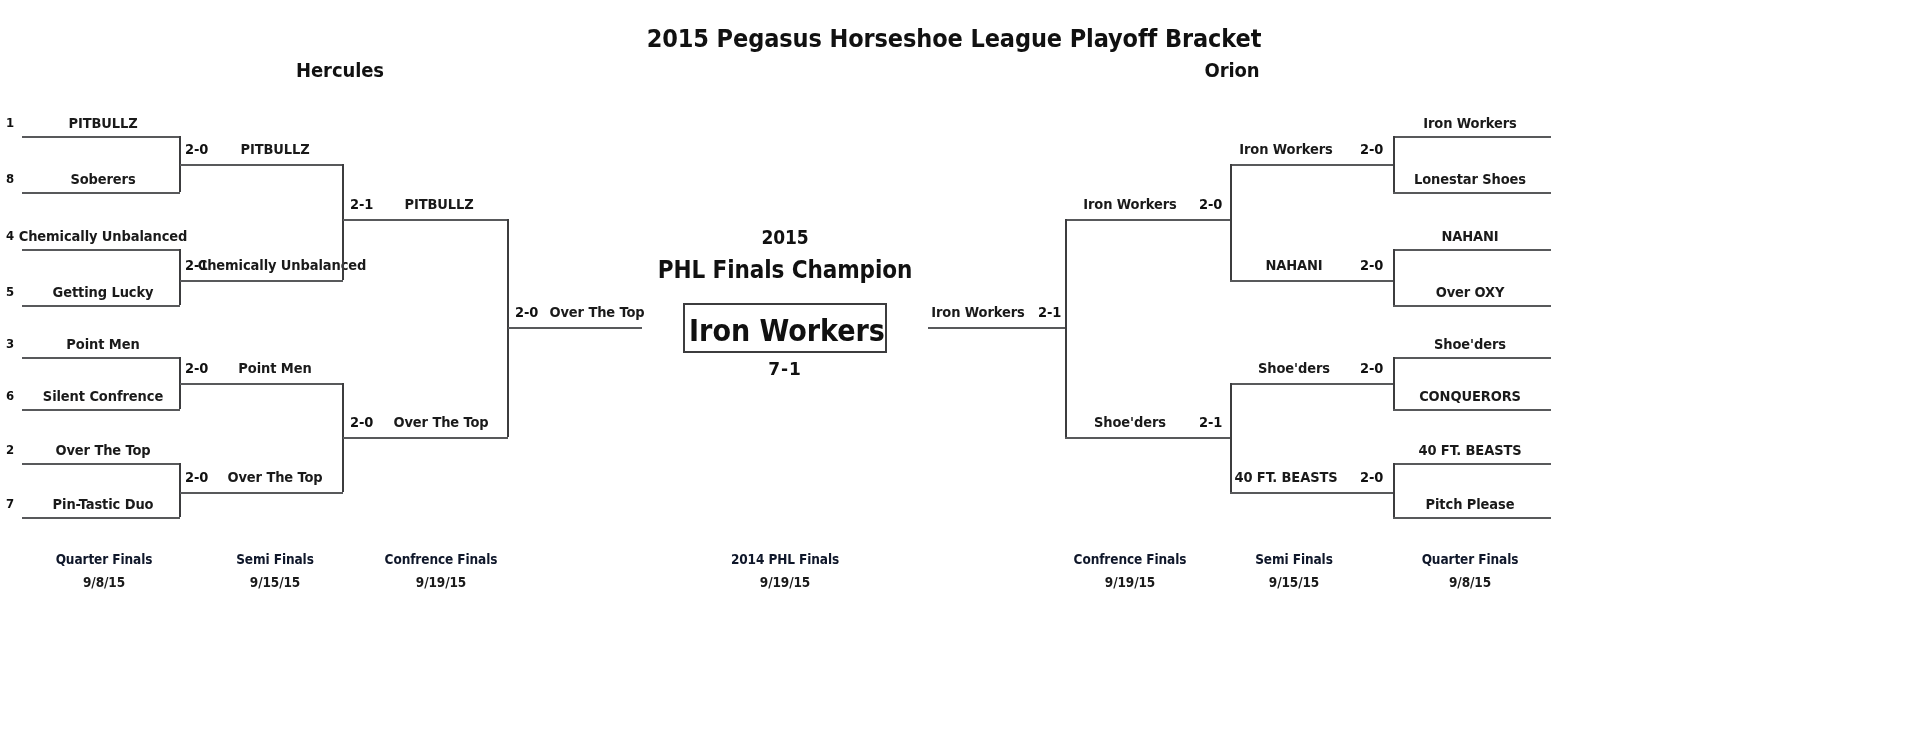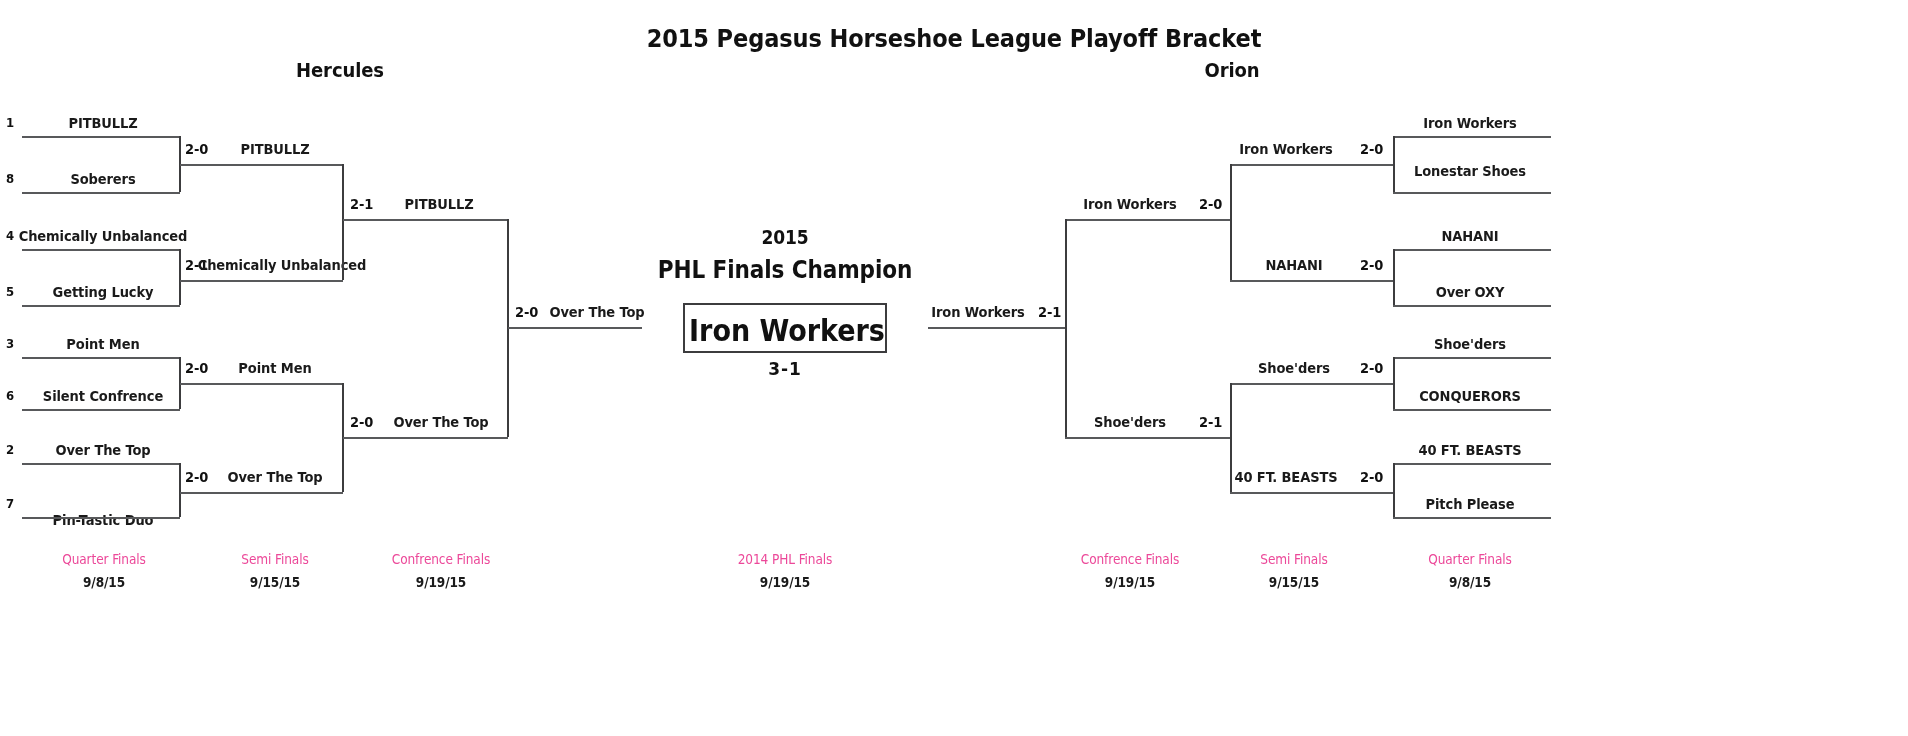--- a/index.html
+++ b/index.html
@@ -52,22 +52,22 @@
     font-weight: 700;
     color: #111111;
   }
   .seed-label {
     font-size: 13px;
     font-weight: 700;
     color: #111111;
   }
   .round-label {
     font-size: 13.5px;
-    font-weight: 400;
-    color: #ec4899;
+    font-weight: 700;
+    color: #0f172a;
     top: 553px;
   }
   .round-date {
     font-size: 13.5px;
     font-weight: 700;
     color: #1a1a1a;
     top: 576px;
   }
 
   
@@ -163,21 +163,21 @@
   <div class="txt team-label center-x" style="left:103px; top:389px;">Silent Confrence</div>
   <div class="hline" style="left:22px; top:409px; width:158px;"></div>
 
   <div class="vline" style="left:179px; top:357px; height:52px;"></div>
 
   <div class="txt seed-label" style="left:6px; top:443px;">2</div>
   <div class="txt team-label center-x" style="left:103px; top:443px;">Over The Top</div>
   <div class="hline" style="left:22px; top:463px; width:158px;"></div>
 
   <div class="txt seed-label" style="left:6px; top:497px;">7</div>
-  <div class="txt team-label center-x" style="left:103px; top:513px;">Pin-Tastic Duo</div>
+  <div class="txt team-label center-x" style="left:103px; top:497px;">Pin-Tastic Duo</div>
   <div class="hline" style="left:22px; top:517px; width:158px;"></div>
 
   <div class="vline" style="left:179px; top:463px; height:54px;"></div>
 
   <div class="txt score-label" style="left:185px; top:142px;">2-0</div>
   <div class="txt team-label center-x" style="left:275px; top:142px;">PITBULLZ</div>
   <div class="hline" style="left:180px; top:164px; width:163px;"></div>
 
   <div class="txt score-label" style="left:185px; top:258px;">2-1</div>
   <div class="txt team-label center-x" style="left:282px; top:258px;">Chemically Unbalanced</div>
@@ -208,21 +208,21 @@
   <div class="txt score-label" style="left:515px; top:305px;">2-0</div>
   <div class="txt team-label center-x" style="left:597px; top:305px;">Over The Top</div>
   <div class="hline" style="left:508px; top:327px; width:134px;"></div>
 
   <div class="txt center-x" id="finals-caption-1">2015</div>
   <div class="txt center-x" id="finals-caption-2">PHL Finals Champion</div>
 
   <div id="champion-box">
     <div id="champion-name">Iron Workers</div>
   </div>
-  <div class="txt center-x" id="champion-record">3-1</div>
+  <div class="txt center-x" id="champion-record">7-1</div>
 
   <div class="txt team-label center-x" style="left:978px; top:305px;">Iron Workers</div>
   <div class="txt score-label" style="left:1038px; top:305px;">2-1</div>
   <div class="hline" style="left:928px; top:327px; width:138px;"></div>
 
   <div class="txt team-label center-x" style="left:1130px; top:197px;">Iron Workers</div>
   <div class="txt score-label" style="left:1199px; top:197px;">2-0</div>
   <div class="hline" style="left:1065px; top:219px; width:165px;"></div>
 
   <div class="txt team-label center-x" style="left:1130px; top:415px;">Shoe'ders</div>
@@ -248,21 +248,21 @@
   <div class="txt team-label center-x" style="left:1286px; top:470px;">40 FT. BEASTS</div>
   <div class="txt score-label" style="left:1360px; top:470px;">2-0</div>
   <div class="hline" style="left:1230px; top:492px; width:163px;"></div>
 
   <div class="vline" style="left:1230px; top:383px; height:109px;"></div>
 
   <div class="txt team-label center-x" style="left:1470px; top:116px;">Iron Workers</div>
   <div class="txt seed-label" style="left:1885px; top:116px;">1</div>
   <div class="hline" style="left:1393px; top:136px; width:158px;"></div>
 
-  <div class="txt team-label center-x" style="left:1470px; top:164px;">Lonestar Shoes</div>
+  <div class="txt team-label center-x" style="left:1470px; top:172px;">Lonestar Shoes</div>
   <div class="txt seed-label" style="left:1885px; top:172px;">8</div>
   <div class="hline" style="left:1393px; top:192px; width:158px;"></div>
 
   <div class="vline" style="left:1393px; top:136px; height:56px;"></div>
 
   <div class="txt team-label center-x" style="left:1470px; top:229px;">NAHANI</div>
   <div class="txt seed-label" style="left:1885px; top:229px;">4</div>
   <div class="hline" style="left:1393px; top:249px; width:158px;"></div>
 
   <div class="txt team-label center-x" style="left:1470px; top:285px;">Over OXY</div>

